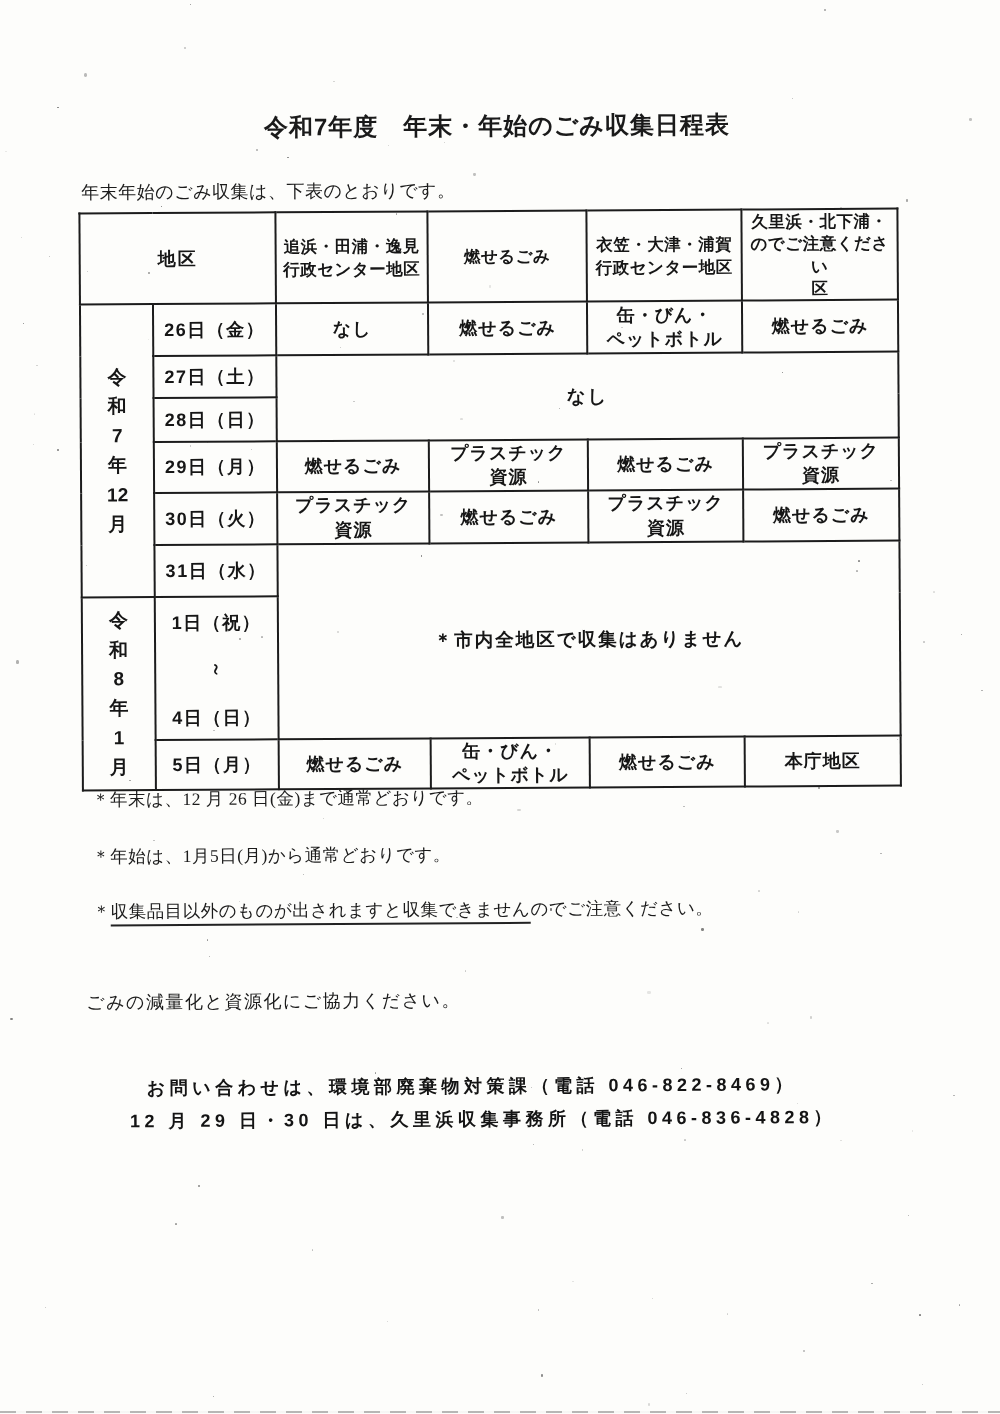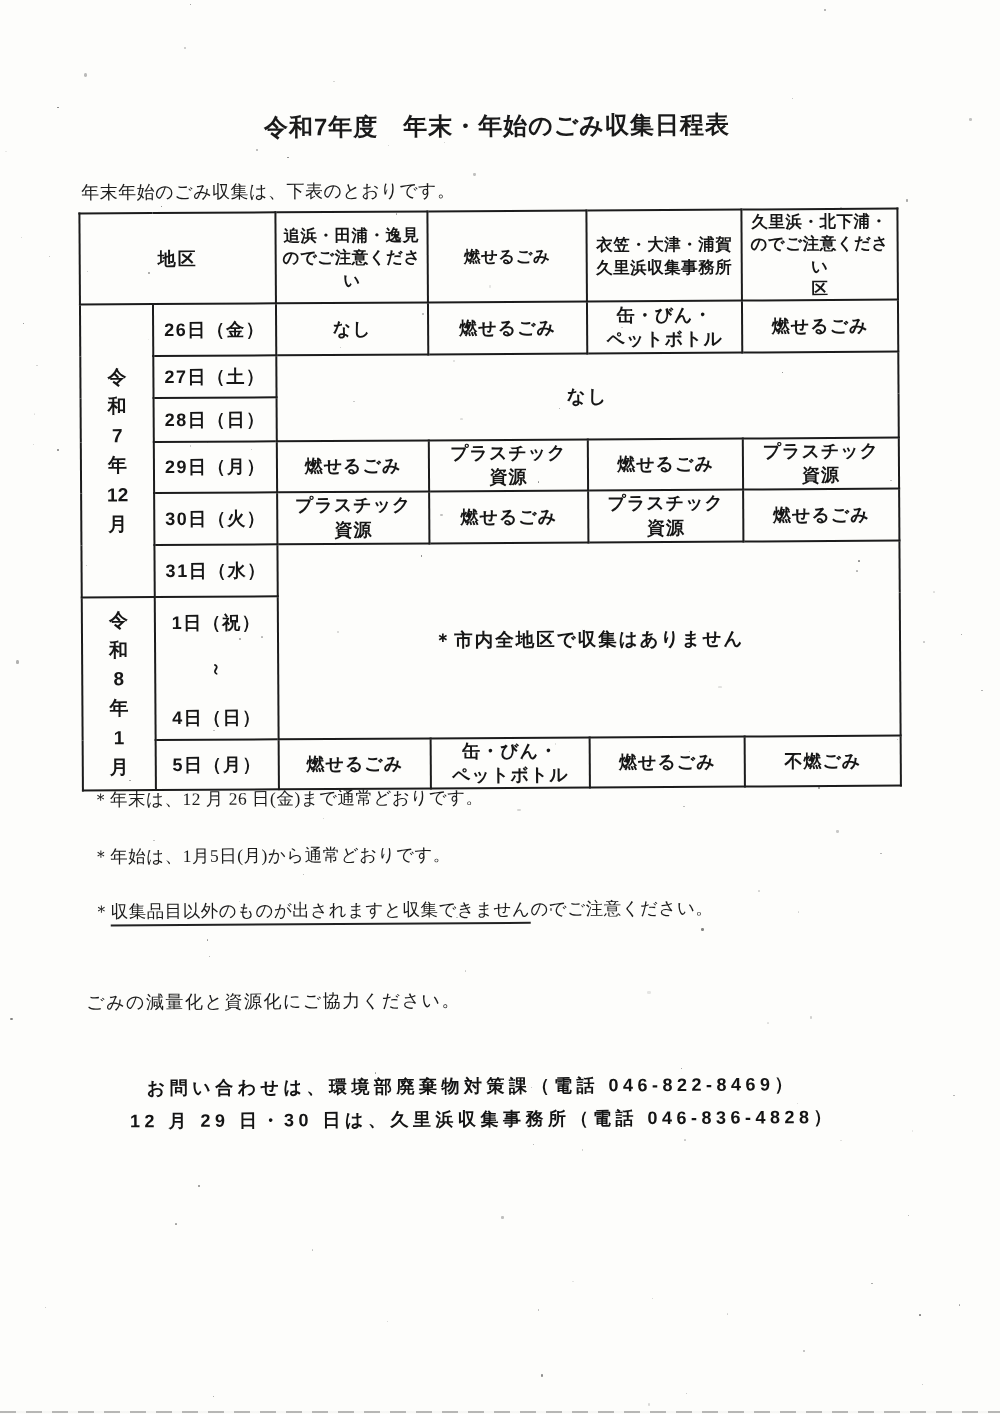--- a/index.html
+++ b/index.html
@@ -225,24 +225,24 @@
           <col style="width:123px">
           <col style="width:152px">
         <col style="width:159px">
           <col style="width:155px">
           <col style="width:156px">
       </colgroup>
       <tbody>
         <tr style="height:60px">
           <th colspan="2" class="corner">地区</th>
           <th class="area">追浜・田浦・逸見
-のでご注意ください</th>
+行政センター地区</th>
           <th class="area">燃せるごみ</th>
           <th class="area">衣笠・大津・浦賀
-久里浜収集事務所</th>
+行政センター地区</th>
           <th class="area">久里浜・北下浦・
 のでご注意ください
 区</th>
         </tr>
 
         <tr style="height:52px">
           <td rowspan="6" class="month">令
 和
 7
 年
@@ -305,21 +305,21 @@
             </div>
           </td>
         </tr>
 
         <tr style="height:45px">
           <td class="date">5日（月）</td>
           <td class="cell">燃せるごみ</td>
           <td class="cell">缶・びん・
 ペットボトル</td>
           <td class="cell">燃せるごみ</td>
-          <td class="cell">不燃ごみ</td>
+          <td class="cell">本庁地区</td>
         </tr>
       </tbody>
     </table>
 
     <p class="note note-1">＊年末は、12 月 26 日(金)まで通常どおりです。</p>
     <p class="note note-2">＊年始は、1月5日(月)から通常どおりです。</p>
     <p class="note note-3"><span>＊</span><span class="u">収集品目以外のものが出されますと収集できません</span><span>のでご注意ください。</span></p>
 
     <p class="cooperation">ごみの減量化と資源化にご協力ください。</p>
 

